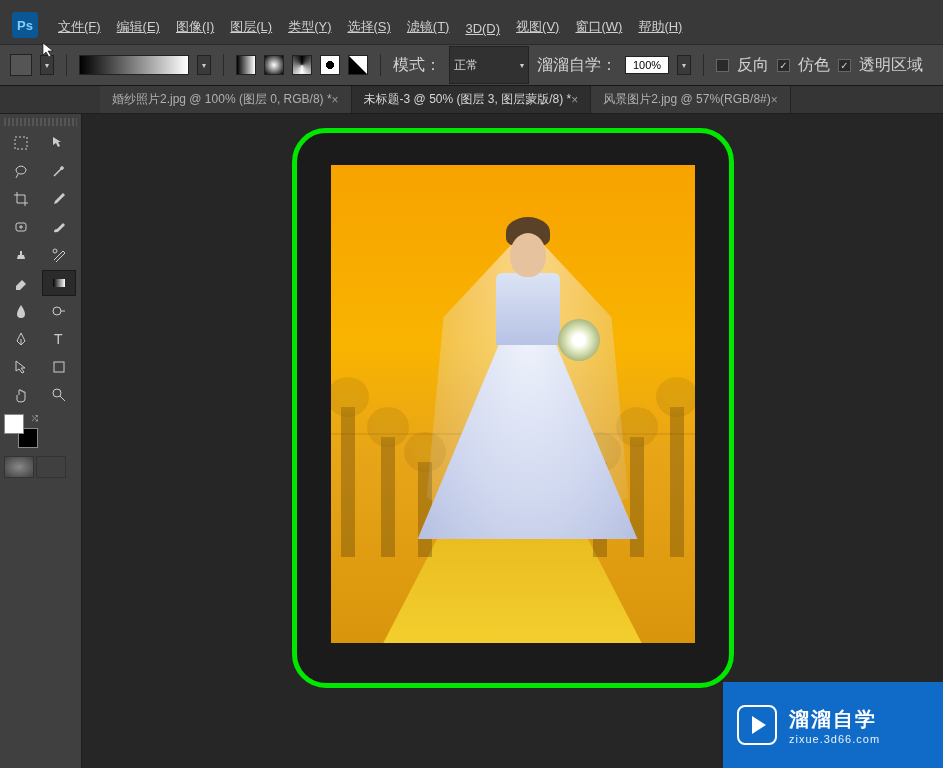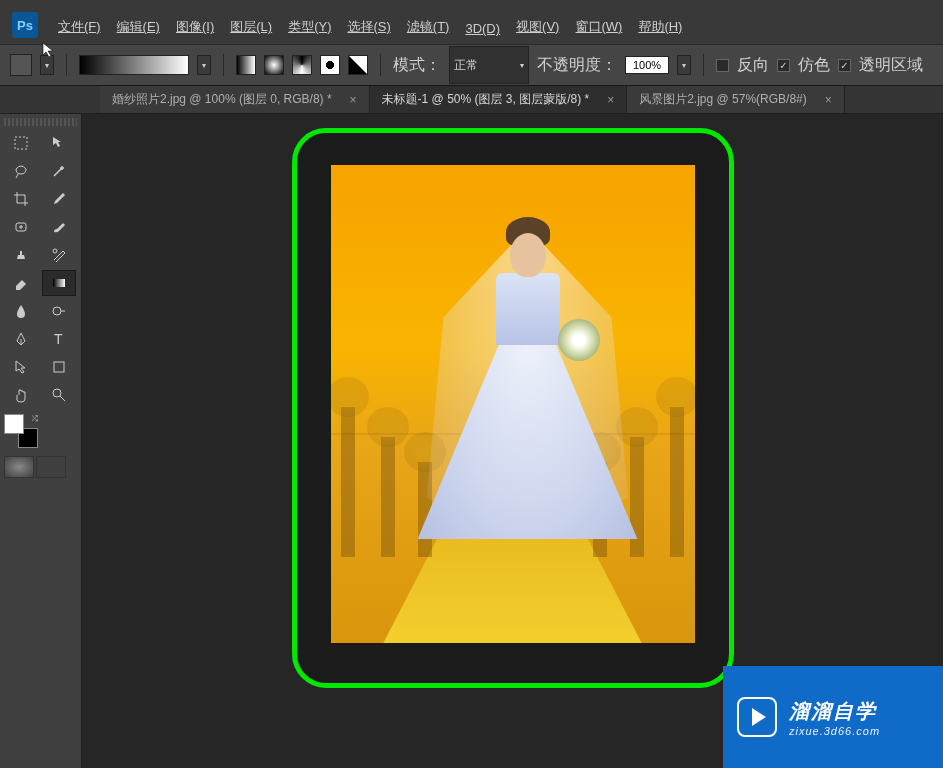--- a/index.html
+++ b/index.html
@@ -24,21 +24,21 @@
 .gt3 { background: conic-gradient(#000, #fff, #000); }
 .gt4 { background: radial-gradient(circle, #000 30%, #fff 31%); }
 .gt5 { background: linear-gradient(45deg, #000 49%, #fff 51%); }
 .opt-label { color: #d0d0d0; font-size: 16px; }
 .opt-select { background: #313131; color: #d0d0d0; border: 1px solid #222; height: 38px; font-size: 12px; padding: 0 4px; display: flex; align-items: center; min-width: 80px; }
 .opt-input { background: #fff; color: #000; border: 1px solid #222; height: 18px; width: 44px; font-size: 11px; text-align: center; }
 .chk { width: 13px; height: 13px; background: #2a2a2a; border: 1px solid #666; display: inline-flex; align-items: center; justify-content: center; color: #ccc; font-size: 10px; }
 
 
 .tabbar { height: 28px; background: #353535; display: flex; align-items: stretch; padding-left: 100px; border-bottom: 1px solid #1e1e1e; }
-.tab { padding: 0 12px; display: flex; align-items: center; color: #b0b0b0; font-size: 12px; border-right: 1px solid #222; background: #3a3a3a; gap: 18px; }
+.tab { padding: 0 12px; display: flex; align-items: center; color: #b0b0b0; font-size: 12px; border-right: 1px solid #222; background: #3a3a3a; gap: 0; }
 .tab.active { background: #2e2e2e; color: #d6d6d6; }
 .tab .close { font-size: 12px; color: #999; }
 
 
 .main { flex: 1; display: flex; background: #262626; position: relative; }
 
 
 .toolbox { width: 82px; background: #404040; border-right: 1px solid #1e1e1e; padding: 4px; }
 .tool-grip { height: 8px; background: repeating-linear-gradient(to right, #555 0 2px, #404040 2px 4px); margin-bottom: 4px; }
 .tool-grid { display: grid; grid-template-columns: 1fr 1fr; gap: 2px; }
@@ -72,21 +72,21 @@
 
 .bride { position: absolute; left: 50%; top: 8%; transform: translateX(-44%); width: 250px; height: 330px; }
 .veil { position: absolute; top: 24px; left: 20px; width: 210px; height: 300px; background: radial-gradient(ellipse at 50% 0%, rgba(255,255,255,0.55), rgba(230,235,255,0.3) 60%, rgba(200,210,240,0.1)); clip-path: polygon(50% 0, 90% 30%, 98% 90%, 75% 100%, 25% 100%, 2% 90%, 10% 30%); filter: blur(1px); }
 .head { position: absolute; top: 30px; left: 50%; transform: translateX(-50%); width: 36px; height: 44px; background: #e6c29e; border-radius: 50% 50% 46% 46%; }
 .hair { position: absolute; top: 14px; left: 50%; transform: translateX(-50%); width: 44px; height: 30px; background: #5a4128; border-radius: 50% 50% 30% 30%; }
 .bodice { position: absolute; top: 70px; left: 50%; transform: translateX(-50%); width: 64px; height: 72px; background: linear-gradient(#dbe3f5, #b7c3e6); border-radius: 6px 6px 0 0; }
 .skirt { position: absolute; top: 136px; left: 50%; transform: translateX(-50%); width: 220px; height: 200px; background: radial-gradient(ellipse at 50% 0%, #eef2fb, #cfd7ef 60%, #b5bfe0); clip-path: polygon(38% 0, 62% 0, 100% 100%, 0 100%); }
 .bouquet { position: absolute; top: 116px; left: 62%; width: 42px; height: 42px; background: radial-gradient(circle, #fff 20%, #dfe8c0 40%, #7a8a40); border-radius: 50%; }
 
 
-.watermark { position: absolute; right: 0; bottom: 0; width: 220px; height: 102px; background: #0f6bc7; color: #fff; display: flex; align-items: center; padding: 0 14px; gap: 12px; font-style: italic; }
+.watermark { position: absolute; right: 0; bottom: 0; width: 220px; height: 86px; background: #0f6bc7; color: #fff; display: flex; align-items: center; padding: 0 14px; gap: 12px; }
 .wm-icon { width: 40px; height: 40px; border: 2px solid #fff; border-radius: 8px; display: flex; align-items: center; justify-content: center; }
 .wm-play { width: 0; height: 0; border-left: 14px solid #fff; border-top: 9px solid transparent; border-bottom: 9px solid transparent; margin-left: 4px; }
 .wm-text { display: flex; flex-direction: column; }
 .wm-big { font-size: 20px; font-weight: bold; letter-spacing: 2px; }
 .wm-small { font-size: 11px; opacity: 0.9; letter-spacing: 1px; }
 
 .sep { width: 1px; height: 22px; background: #2a2a2a; margin: 0 4px; }
 </style>
 </head>
 <body>
@@ -123,39 +123,39 @@
     <div class="grad-type gt2"></div>
     <div class="grad-type gt3"></div>
     <div class="grad-type gt4"></div>
     <div class="grad-type gt5"></div>
     <div class="sep"></div>
     <span class="opt-label">模式：</span>
     <div class="opt-select">
         <span>正常</span>
         <span style="margin-left:auto;font-size:8px">▾</span>
       </div>
-    <span class="opt-label">不透明度：</span>
+    <span class="opt-label">溜溜自学：</span>
     <input class="opt-input" value="100%" style="">
     <div class="dd-btn">▾</div>
     <div class="sep"></div>
     <span class="chk"></span>
     <span class="opt-label">反向</span>
     <span class="chk">✓</span>
     <span class="opt-label">仿色</span>
     <span class="chk">✓</span>
     <span class="opt-label">透明区域</span>
   </div>
 
   <div class="tabbar">
     <div class="tab">
       <span>婚纱照片2.jpg @ 100% (图层 0, RGB/8) *</span>
       <span class="close">×</span>
     </div>
     <div class="tab active">
-      <span>未标题-1 @ 50% (图层 3, 图层蒙版/8) *</span>
+      <span>未标题-3 @ 50% (图层 3, 图层蒙版/8) *</span>
       <span class="close">×</span>
     </div>
     <div class="tab">
       <span>风景图片2.jpg @ 57%(RGB/8#)</span>
       <span class="close">×</span>
     </div>
   </div>
 
   <div class="main">
 

